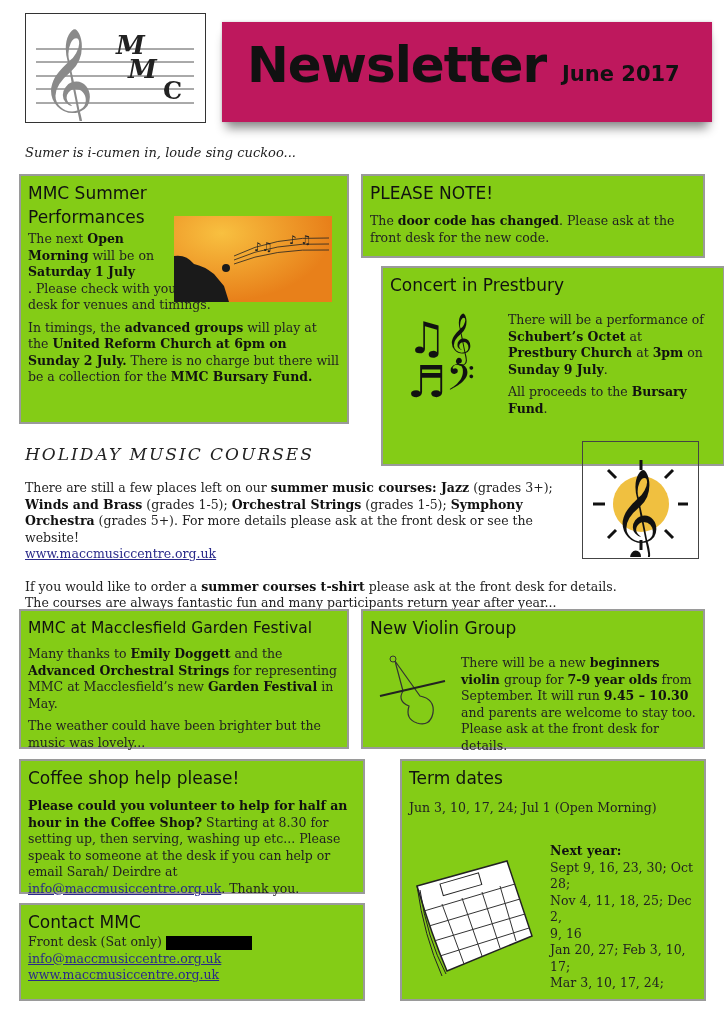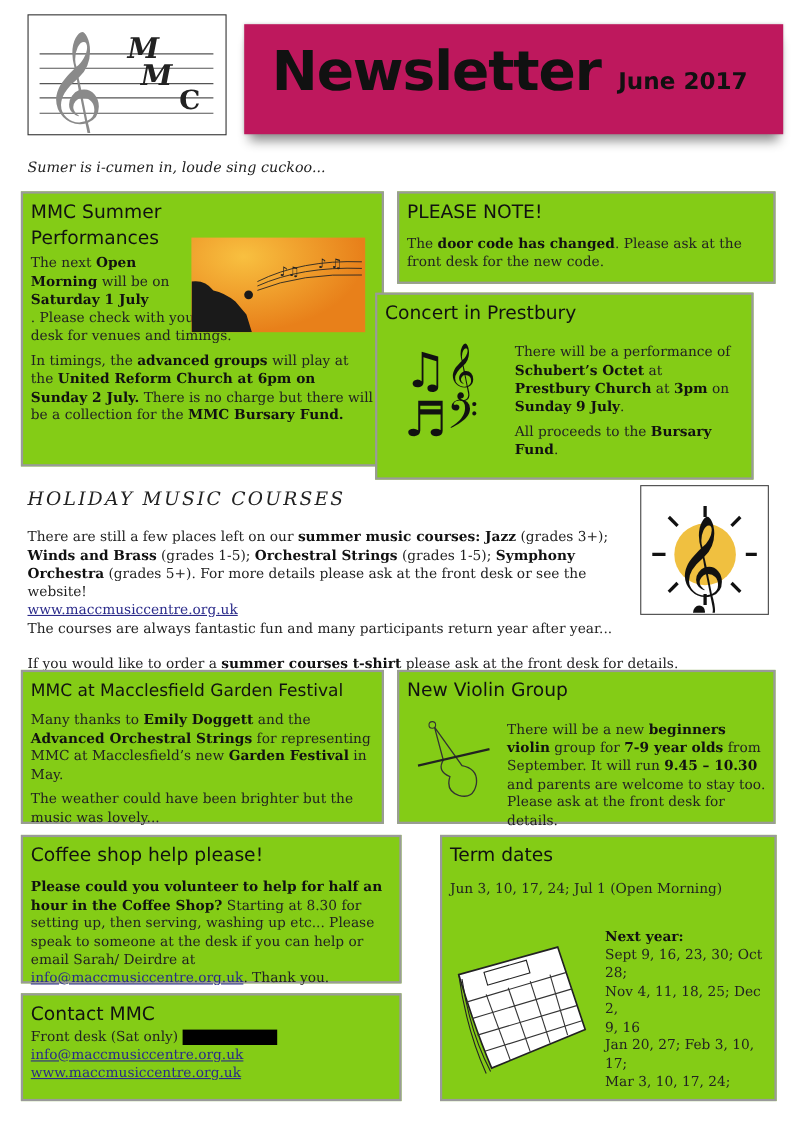--- a/index.html
+++ b/index.html
@@ -53,35 +53,35 @@
   <p class="t" style="width:140px;"><span>The next </span><b>Open Morning</b><span> will be on </span><b>Saturday 1 July</b></p>
   <p class="t" style="width:310px;"><span>. Please check with your tutor or at the front desk for venues and timings.</span></p>
   <p class="t" style="margin-top:6px;"><span>In timings, the </span><b>advanced groups</b><span> will play at the </span><b>United Reform Church at 6pm on Sunday 2 July.</b><span> There is no charge but there will be a collection for the </span><b>MMC Bursary Fund.</b></p>
 </div>
 
 <div class="box" style="left:361px;top:174px;width:344px;height:84px;padding:5px 7px;">
   <p class="h" style="margin-bottom:8px;">PLEASE NOTE!</p>
   <p class="t"><span>The </span><b>door code has changed</b><span>. Please ask at the front desk for the new code.</span></p>
 </div>
 
-<div class="box" style="left:341px;top:266px;width:344px;height:170px;padding:5px 7px;">
+<div class="box" style="left:381px;top:266px;width:344px;height:200px;padding:5px 7px;">
   <p class="h">Concert in Prestbury</p>
   <div class="abs" style="left:24px;top:48px;width:90px;height:80px;font-size:44px;line-height:44px;color:#111;">♫𝄞<br>♬𝄢</div>
   <div class="abs" style="left:125px;top:44px;width:205px;">
     <p class="t"><span>There will be a performance of </span><b>Schubert’s Octet</b><span> at </span><b>Prestbury Church</b><span> at </span><b>3pm</b><span> on </span><b>Sunday 9 July</b><span>.</span></p>
     <p class="t" style="margin-top:6px;"><span>All proceeds to the </span><b>Bursary Fund</b><span>.</span></p>
   </div>
 </div>
 
 <div class="abs" style="left:25px;top:444px;font-family:'DejaVu Serif',serif;font-style:italic;font-size:17px;letter-spacing:2px;color:#222;">HOLIDAY MUSIC COURSES</div>
 <div class="abs" style="left:25px;top:480px;width:540px;">
   <p class="t"><span>There are still a few places left on our </span><b>summer music courses: Jazz</b><span> (grades 3+); </span><b>Winds and Brass</b><span> (grades 1-5); </span><b>Orchestral Strings</b><span> (grades 1-5); </span><b>Symphony Orchestra</b><span> (grades 5+). For more details please ask at the front desk or see the website!</span></p>
   <p class="t"><a>www.maccmusiccentre.org.uk</a></p>
+  <p class="t" style="margin-top:16px;width:700px;"><span>If you would like to order a </span><b>summer courses t-shirt</b><span> please ask at the front desk for details.</span></p>
   <p class="t">The courses are always fantastic fun and many participants return year after year...</p>
-  <p class="t" style="margin-top:16px;width:700px;"><span>If you would like to order a </span><b>summer courses t-shirt</b><span> please ask at the front desk for details.</span></p>
 </div>
 <div class="abs" style="left:582px;top:441px;width:117px;height:118px;border:1.5px solid #444;box-sizing:border-box;overflow:hidden;">
   <svg width="115" height="115" viewBox="0 0 115 115">
     <circle cx="58" cy="62" r="28" fill="#f0c040"></circle>
     <g stroke="#111" stroke-width="3">
         <line x1="58" y1="18" x2="58" y2="28"></line>
         <line x1="95" y1="62" x2="105" y2="62"></line>
         <line x1="10" y1="62" x2="22" y2="62"></line>
         <line x1="25" y1="28" x2="33" y2="36"></line>
         <line x1="90" y1="28" x2="82" y2="36"></line>

